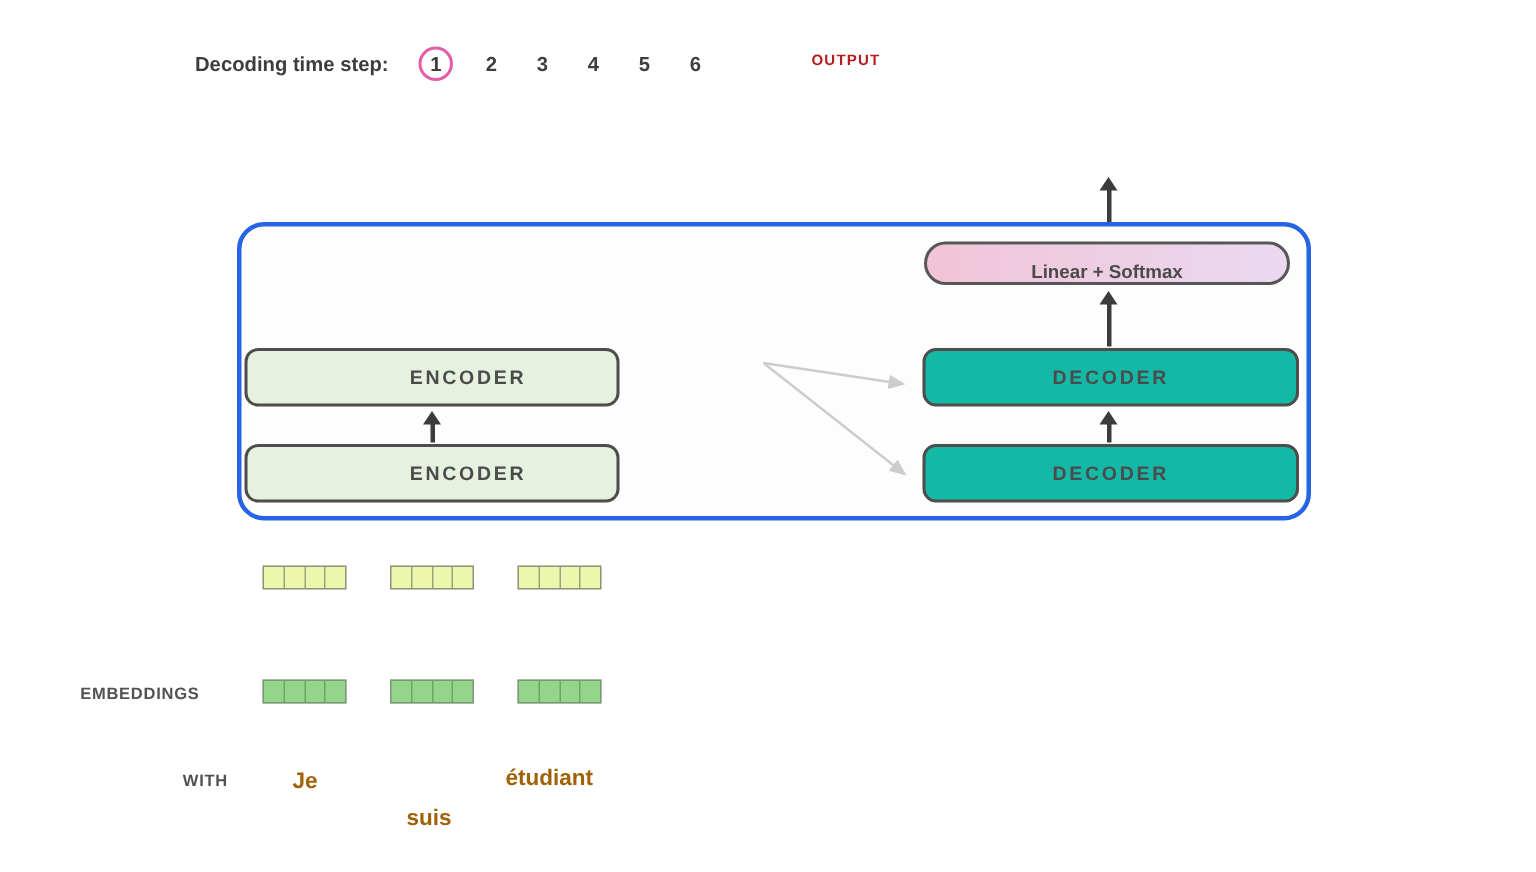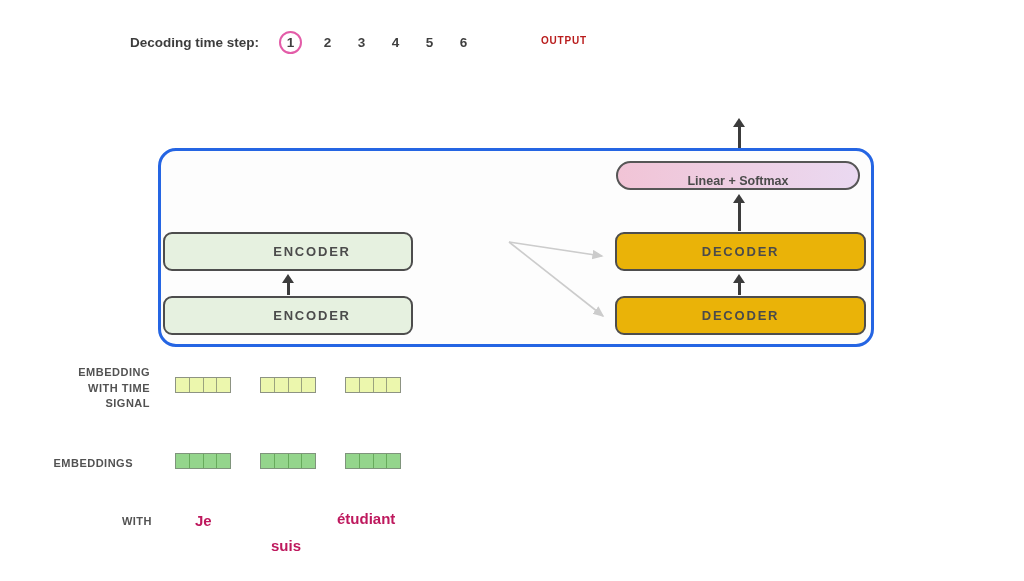--- a/index.html
+++ b/index.html
@@ -73,21 +73,21 @@
     display: flex;
     align-items: center;
     justify-content: center;
     font-size: 13px;
     font-weight: 700;
     letter-spacing: 1.8px;
     color: #4b4b4b;
     box-sizing: border-box;
   }
   .encoder { left: 163px; width: 250px; background: #e6f1e0; padding-left: 48px; }
-  .decoder { left: 615px; width: 251px; background: #eab308; }
+  .decoder { left: 615px; width: 251px; background: #14b8a6; }
 
   .pill {
     position: absolute;
     left: 616px; top: 161px;
     width: 244px; height: 29px;
     border: 2px solid #565656;
     border-radius: 16px;
     background: linear-gradient(90deg, #f1c4d6, #ead9f1);
     display: flex;
     align-items: flex-end;
@@ -140,21 +140,21 @@
   .vector.time .cell { border-right: 1px solid #9ba37e; }
   .vector.green { border: 1.5px solid #7f947c; background: #94d58c; }
   .vector.green .cell { border-right: 1px solid #67ab5c; }
   .vector .cell { flex: 1 1 0; }
   .vector .cell:last-child { border-right: none; }
 
   .input-word {
     position: absolute;
     font-size: 15px;
     font-weight: 600;
-    color: #be185d;
+    color: #a16207;
     white-space: nowrap;
   }
 </style>
 </head>
 <body>
 
 <div id="canvas">
 
   <div class="header-row">
     <span class="dec-label">Decoding time step:</span>
@@ -188,25 +188,20 @@
   <svg class="fan-arrows" width="125" height="95" viewBox="0 0 125 95">
     <defs>
       <marker id="grayhead" markerWidth="8" markerHeight="8" refX="6" refY="3" orient="auto">
         <path d="M0,0 L7,3 L0,6 Z" fill="#cccccc"></path>
       </marker>
     </defs>
     <line x1="11" y1="12" x2="104" y2="26" stroke="#cccccc" stroke-width="1.6" marker-end="url(#grayhead)"></line>
     <line x1="11" y1="12" x2="105" y2="86" stroke="#cccccc" stroke-width="1.6" marker-end="url(#grayhead)"></line>
   </svg>
 
-  <div class="side-label" style="left:45px; top:365px; width:105px;">
-    <div>EMBEDDING</div>
-    <div>WITH TIME</div>
-    <div>SIGNAL</div>
-  </div>
 
   <div class="vector time" style="left:175px; top:377px;">
       <span class="cell"></span>
       <span class="cell"></span>
       <span class="cell"></span>
       <span class="cell"></span>
     </div>
   <div class="vector time" style="left:260px; top:377px;">
       <span class="cell"></span>
       <span class="cell"></span>

